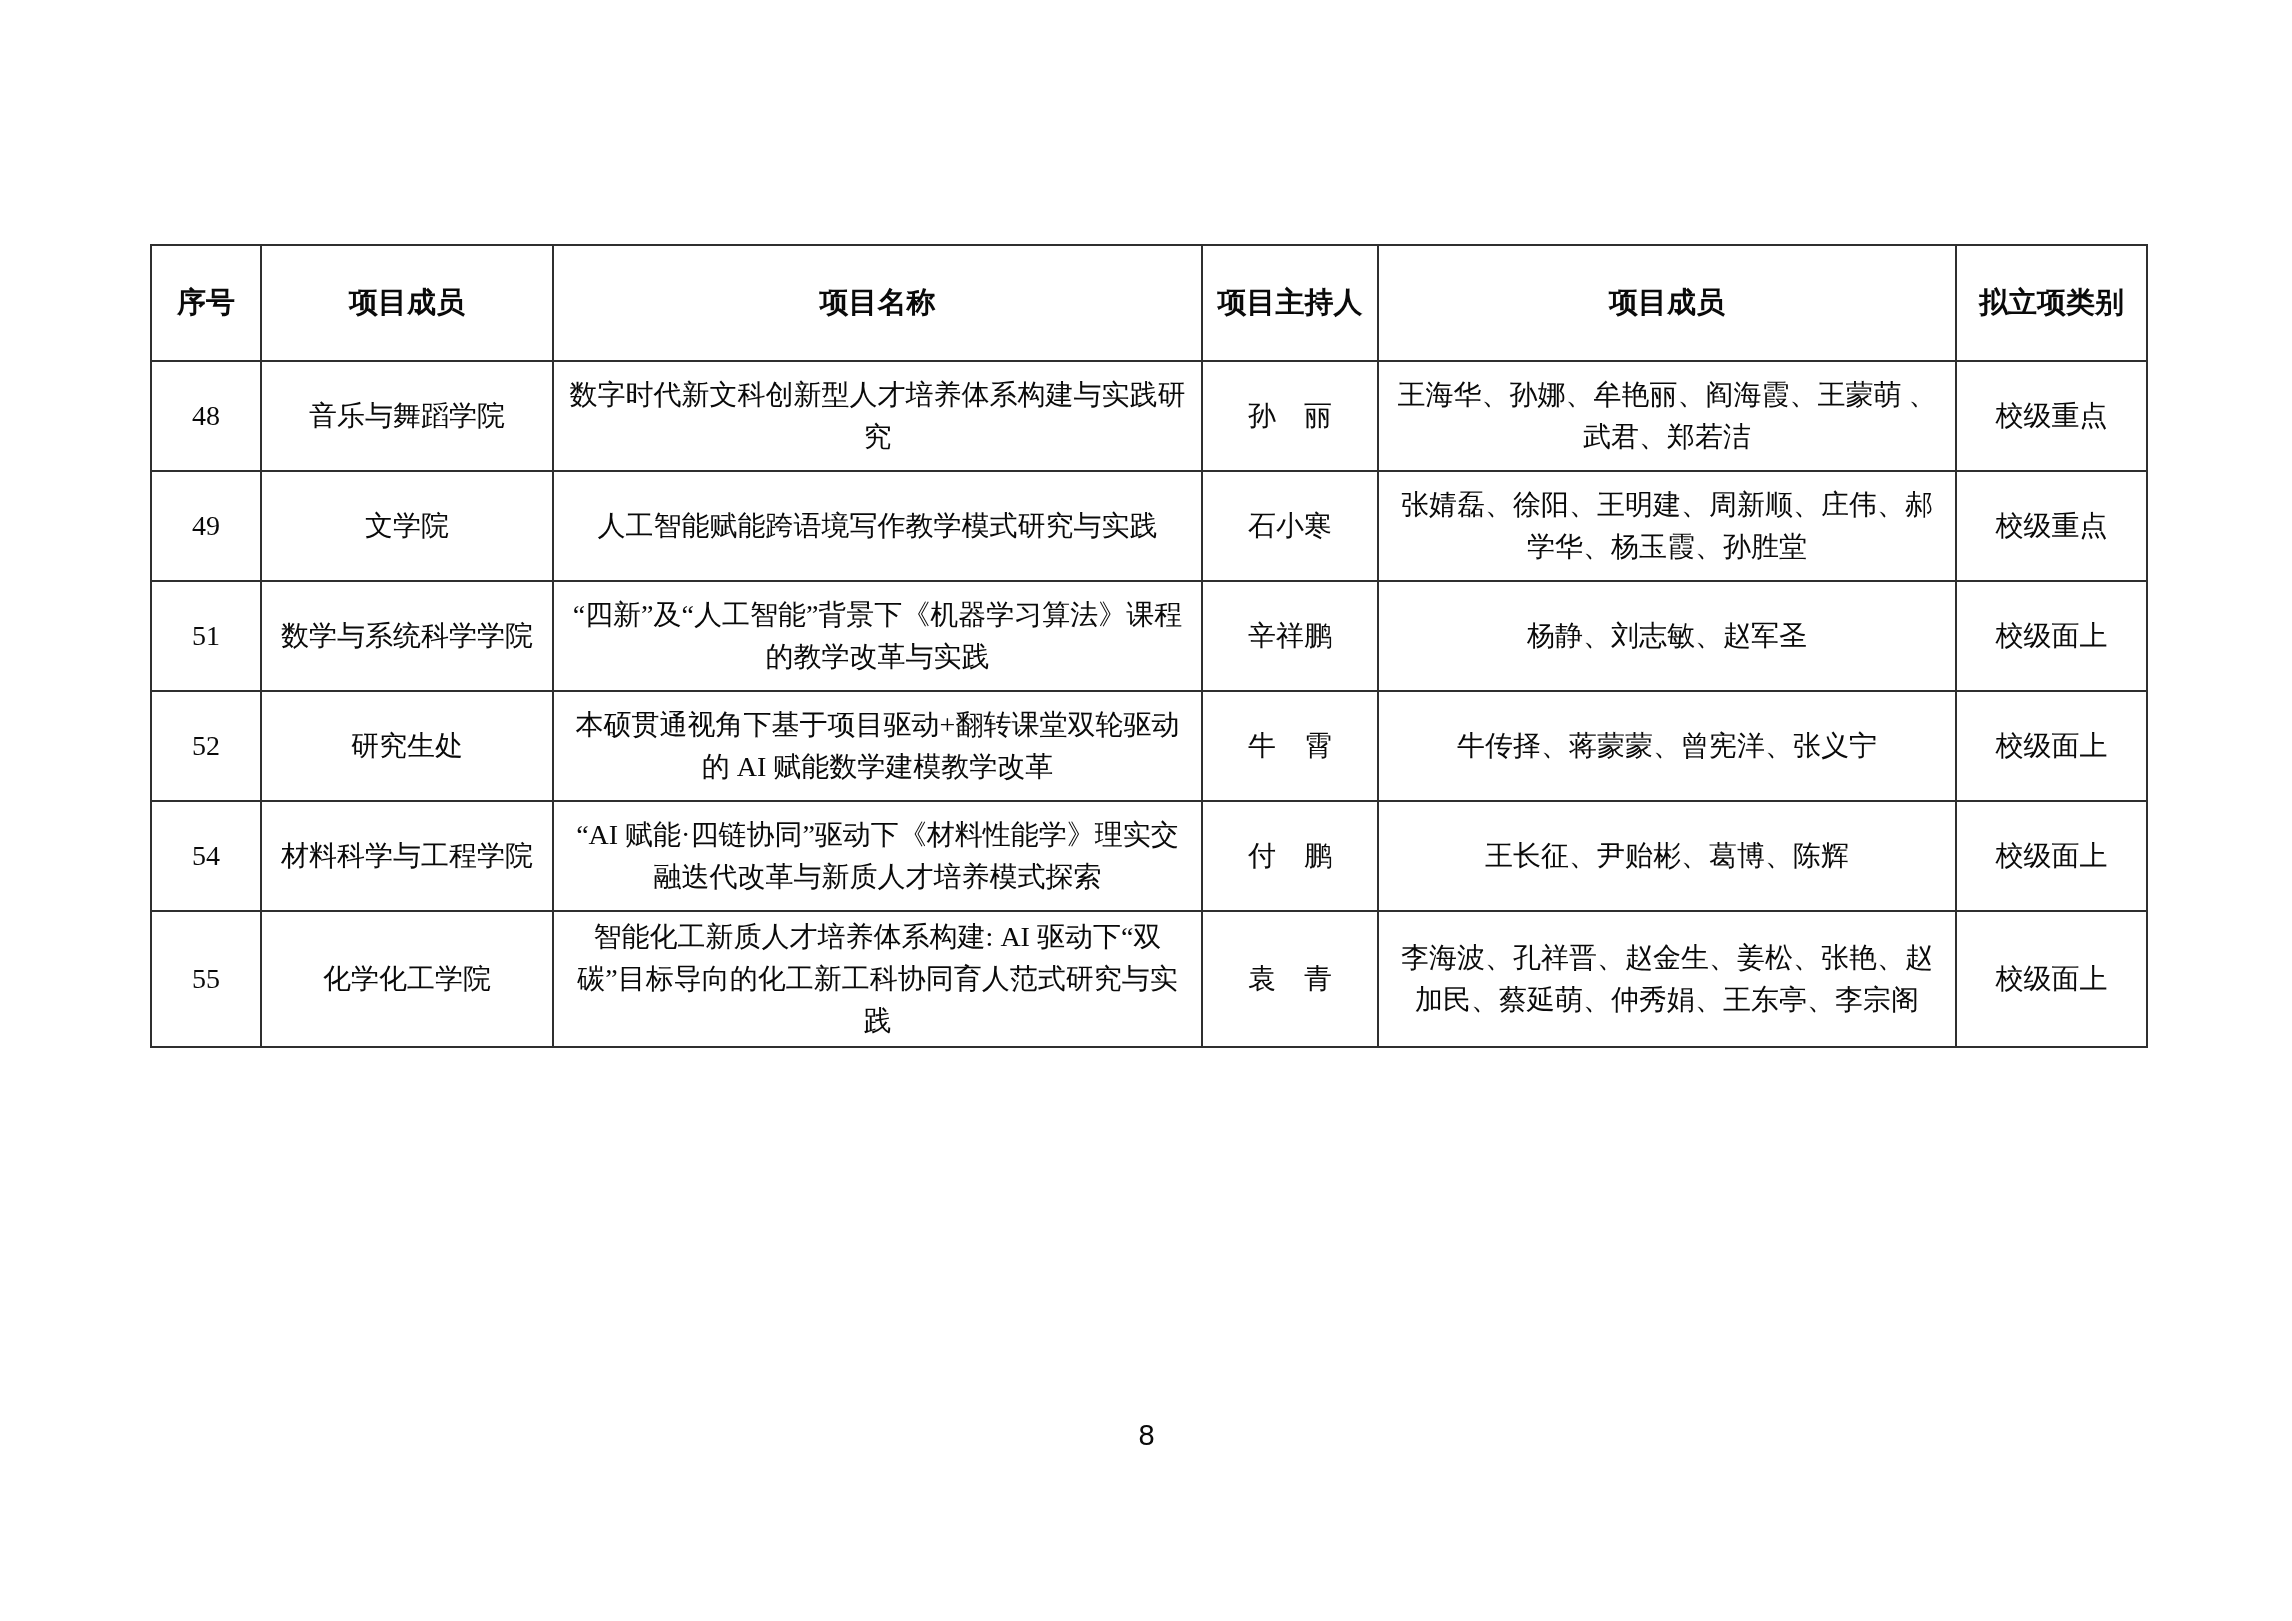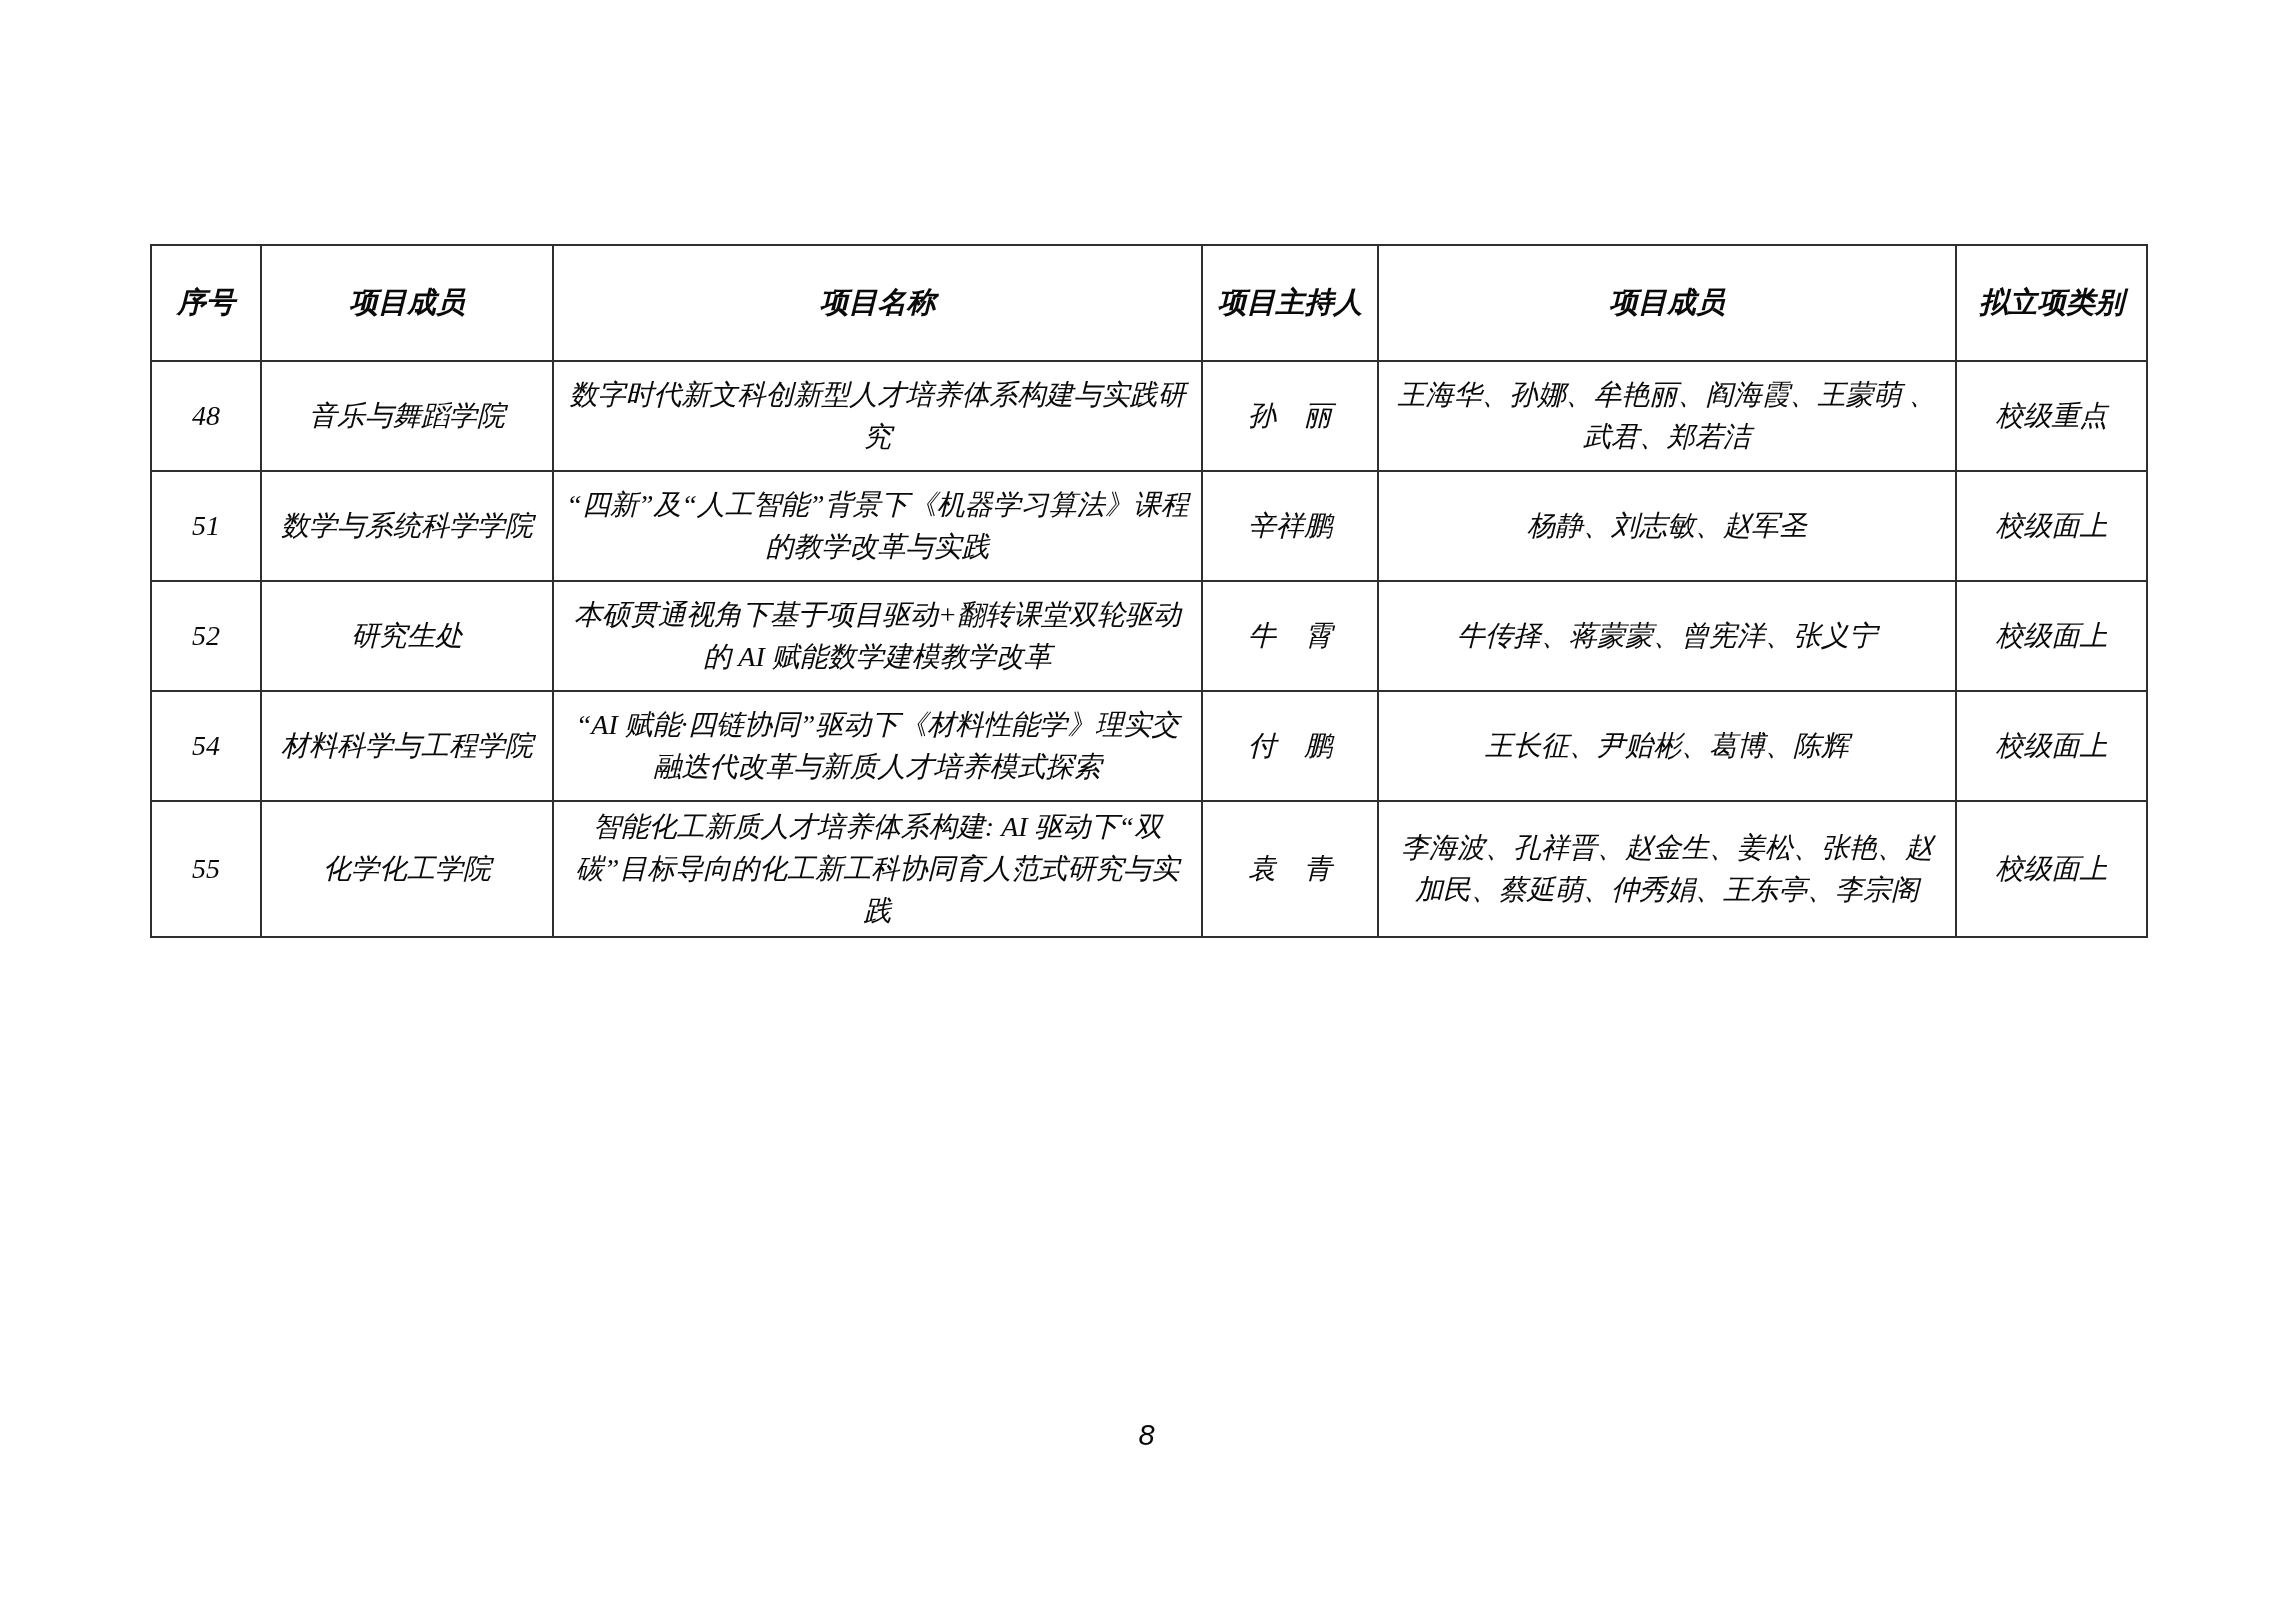--- a/index.html
+++ b/index.html
@@ -7,21 +7,20 @@
     padding: 0;
     background: #ffffff;
   }
   .page {
     position: relative;
     width: 1980px;
     height: 1621px;
     background: #ffffff;
     font-family: "Liberation Serif", "DejaVu Serif", serif;
     color: #0a0a0a;
-    font-style: italic;
   }
   table.projects {
     position: absolute;
     left: 150px;
     top: 244px;
     width: 1997px;
     border-collapse: collapse;
     table-layout: fixed;
     border: 2.9px solid #2f2f2f;
   }
@@ -92,20 +91,28 @@
     <tbody>
       <tr class="data-row">
         <td>48</td>
         <td>音乐与舞蹈学院</td>
         <td>数字时代新文科创新型人才培养体系构建与实践研究</td>
         <td>孙　丽</td>
         <td>王海华、孙娜、牟艳丽、阎海霞、王蒙萌 、武君、郑若洁</td>
         <td>校级重点</td>
       </tr>
       <tr class="data-row">
+        <td>49</td>
+        <td>文学院</td>
+        <td>人工智能赋能跨语境写作教学模式研究与实践</td>
+        <td>石小寒</td>
+        <td>张婧磊、徐阳、王明建、周新顺、庄伟、郝学华、杨玉霞、孙胜堂</td>
+        <td>校级重点</td>
+      </tr>
+      <tr class="data-row">
         <td>51</td>
         <td>数学与系统科学学院</td>
         <td>“四新”及“人工智能”背景下《机器学习算法》课程的教学改革与实践</td>
         <td>辛祥鹏</td>
         <td>杨静、刘志敏、赵军圣</td>
         <td>校级面上</td>
       </tr>
       <tr class="data-row">
         <td>52</td>
         <td>研究生处</td>

